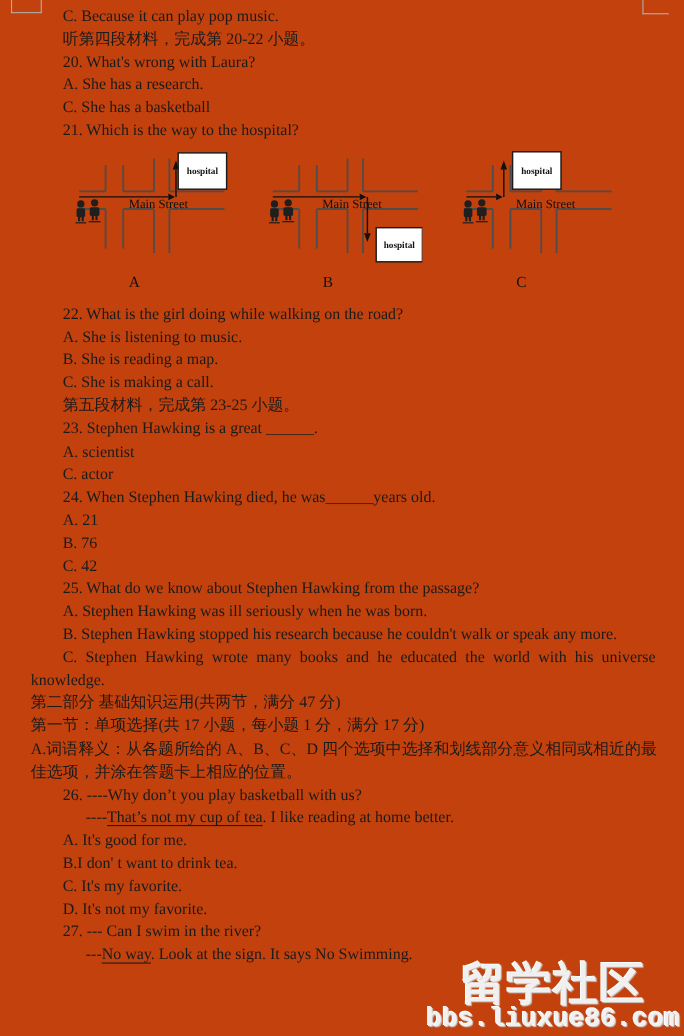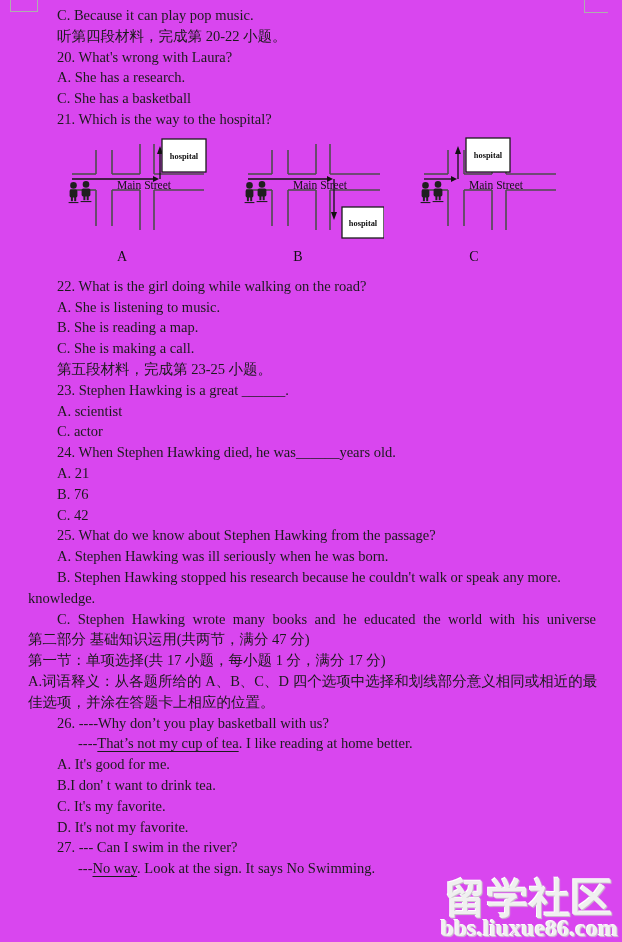--- a/index.html
+++ b/index.html
@@ -1,19 +1,19 @@
 <!DOCTYPE html>
 <html><head>
 <meta charset="utf-8">
 <style>
   html,body{margin:0;padding:0;background:#e9e9e9;}
   #page{
     position:relative;
     width:622px;height:942px;
-    background:#d946ef;
+    background:#c2410c;
     overflow:hidden;
     font-family:"Liberation Serif","DejaVu Serif",serif;
     font-size:14.5px;
     color:#1b1b1b;
     line-height:20.8px;
   }
   #content{position:absolute;left:28px;top:5px;width:568px;}
   .line{white-space:nowrap;}
   .line.flush{padding-left:0;}
   .line.item{padding-left:29px;}
@@ -23,21 +23,21 @@
   
   #diagram-row{display:flex;gap:24px;padding-left:28px;height:146px;align-items:flex-start;}
   .diagram svg{display:block;}
   
   .corner-tl{position:absolute;left:10px;top:0;width:26px;height:11px;
     border:1px solid #aeaeae;border-top:none;}
   .corner-tr{position:absolute;left:584px;top:0;width:23px;height:12px;
     border-left:1px solid #aeaeae;border-bottom:1px solid #aeaeae;}
   
   #watermark{position:absolute;right:4px;bottom:4px;text-align:center;
-    font-family:Liberation Serif, serif;pointer-events:none;}
+    font-family:Liberation Mono, monospace;pointer-events:none;}
   #watermark .wm-title{font-size:41px;font-weight:bold;letter-spacing:1px;
     color:#f0f0f0;text-shadow:1px 1px 1px #c9c9c9,-1px -1px 0 #ffffff;line-height:40px;}
   #watermark .wm-url{font-size:24px;font-weight:bold;color:#f1f1f1;
     text-shadow:1px 1px 1px #cccccc,-1px -1px 0 #ffffff;line-height:20px;}
 </style>
 </head>
 <body>
 
 <div id="page">
   <div class="corner-tl"></div>
@@ -183,22 +183,22 @@
         <div class="line item">23. Stephen Hawking is a great  ______.</div>
         <div class="line item">A. scientist</div>
         <div class="line item">C. actor</div>
         <div class="line item">24. When Stephen Hawking died, he was______years old.</div>
         <div class="line item">A. 21</div>
         <div class="line item">B. 76</div>
         <div class="line item">C. 42</div>
         <div class="line item">25. What do we know about Stephen Hawking from the passage?</div>
         <div class="line item">A. Stephen Hawking was ill seriously when he was born.</div>
         <div class="line item">B. Stephen Hawking stopped his research because he couldn't walk or speak any more.</div>
+        <div class="line item justify">C. Stephen Hawking wrote many books and he educated the world with his universe</div>
         <div class="line flush">knowledge.</div>
-        <div class="line item justify">C. Stephen Hawking wrote many books and he educated the world with his universe</div>
         <div class="line flush">第二部分 基础知识运用(共两节，满分 47 分)</div>
         <div class="line flush">第一节：单项选择(共 17 小题，每小题 1 分，满分 17 分)</div>
         <div class="line flush">A.词语释义：从各题所给的 A、B、C、D 四个选项中选择和划线部分意义相同或相近的最</div>
         <div class="line flush">佳选项，并涂在答题卡上相应的位置。</div>
         <div class="line item">26. ----Why don’t you play basketball with us?</div>
         <div class="line reply"><span>----</span><span class="uln">That’s not my cup of tea</span><span>. I like reading at home better.</span></div>
         <div class="line item">A. It's good for me.</div>
         <div class="line item">B.I don' t want to drink tea.</div>
         <div class="line item">C. It's my favorite.</div>
         <div class="line item">D. It's not my favorite.</div>

